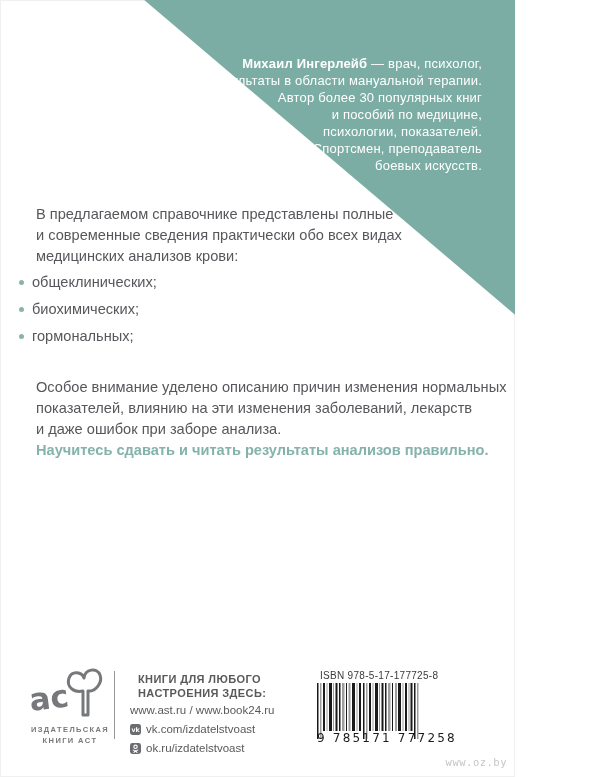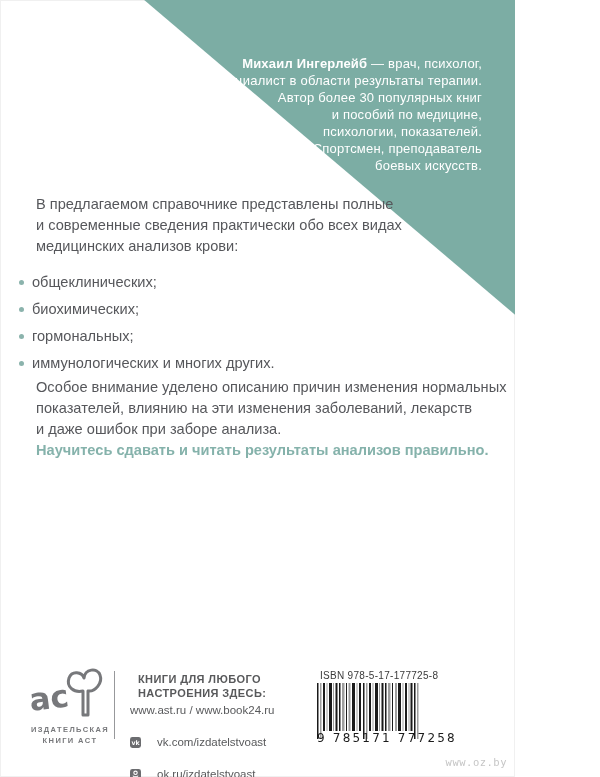--- a/index.html
+++ b/index.html
@@ -31,21 +31,21 @@
     text-align: right;
     color: #ffffff;
     font-size: 13px;
     line-height: 17px;
     letter-spacing: 0.2px;
   }
   .author-block .author-name { font-weight: bold; }
 
   
   .body-text { color: #56575b; font-size: 14.6px; line-height: 21px; }
-  .intro-para { position: absolute; left: 36px; top: 194px; }
+  .intro-para { position: absolute; left: 36px; top: 204px; }
   .detail-para { position: absolute; left: 36px; top: 377px; }
   .line { white-space: nowrap; }
 
   .bullet-list {
     position: absolute; left: 19px; top: 272px;
     list-style: none;
   }
   .bullet-list li {
     position: relative;
     padding-left: 13px;
@@ -69,21 +69,21 @@
   }
 
   
   .publisher-logo { position: absolute; left: 28px; top: 664px; width: 84px; text-align: center; }
   .logo-caption { color: #77787b; font-size: 7.5px; letter-spacing: 1.4px; line-height: 11px; font-weight: bold; }
   .footer-divider { position: absolute; left: 114px; top: 671px; width: 1px; height: 68px; background: #97989b; }
 
   .promo-block { position: absolute; left: 130px; top: 672px; color: #58595b; }
   .promo-heading { font-weight: bold; font-size: 11px; line-height: 14px; letter-spacing: 0.4px; white-space: nowrap; padding-left: 8px; }
   .promo-sites { margin-top: 3px; font-size: 11.5px; line-height: 14px; white-space: nowrap; }
-  .promo-row { display: flex; align-items: center; gap: 16px; margin-top: 19px; font-size: 11.5px; line-height: 13px; white-space: nowrap; }
+  .promo-row { display: flex; align-items: center; gap: 5px; margin-top: 6px; font-size: 11.5px; line-height: 13px; white-space: nowrap; }
   .social-icon { width: 11px; height: 11px; flex: 0 0 auto; }
 
   .barcode-block { position: absolute; left: 285px; top: 670px; width: 103px; padding-left: 32px; }
   .isbn-text { font-size: 10px; color: #3a3a3a; letter-spacing: 0.3px; margin-left: 3px; white-space: nowrap; }
   .barcode-bars { display: block; margin-top: 2px; }
   .barcode-digits {
     margin-top: -9px;
     font-size: 12px;
     color: #1c1c1c;
     letter-spacing: 2.2px;
@@ -103,39 +103,38 @@
 </style>
 </head>
 <body>
 
 <div class="page">
 
   <div class="accent-shape"></div>
 
   <div class="author-block">
     <div class="line"><span class="author-name">Михаил Ингерлейб</span><span> —  врач, психолог,</span></div>
-    <div class="line">специалист в области результаты терапии.</div>
+    <div class="line">результаты в области мануальной терапии.</div>
     <div class="line">Автор более 30 популярных книг</div>
     <div class="line">и пособий по медицине,</div>
     <div class="line">психологии, показателей.</div>
     <div class="line">Спортсмен, преподаватель</div>
     <div class="line">боевых искусств.</div>
   </div>
 
   <div class="intro-para body-text">
     <div class="line">В предлагаемом справочнике представлены полные</div>
     <div class="line">и современные сведения практически обо всех видах</div>
     <div class="line">медицинских анализов крови:</div>
   </div>
 
   <ul class="bullet-list body-text">
     <li><span class="bullet-dot"></span><span>общеклинических;</span></li>
     <li><span class="bullet-dot"></span><span>биохимических;</span></li>
     <li><span class="bullet-dot"></span><span>гормональных;</span></li>
-    <li><span class="bullet-dot"></span><span>иммунологических и многих других.</span></li>
   </ul>
 
   <div class="detail-para body-text">
     <div class="line">Особое внимание уделено описанию причин изменения нормальных</div>
     <div class="line">показателей, влиянию на эти изменения заболеваний, лекарств</div>
     <div class="line">и даже ошибок при заборе анализа.</div>
   </div>
 
   <div class="cta-line">Научитесь сдавать и читать результаты анализов правильно.</div>
 

